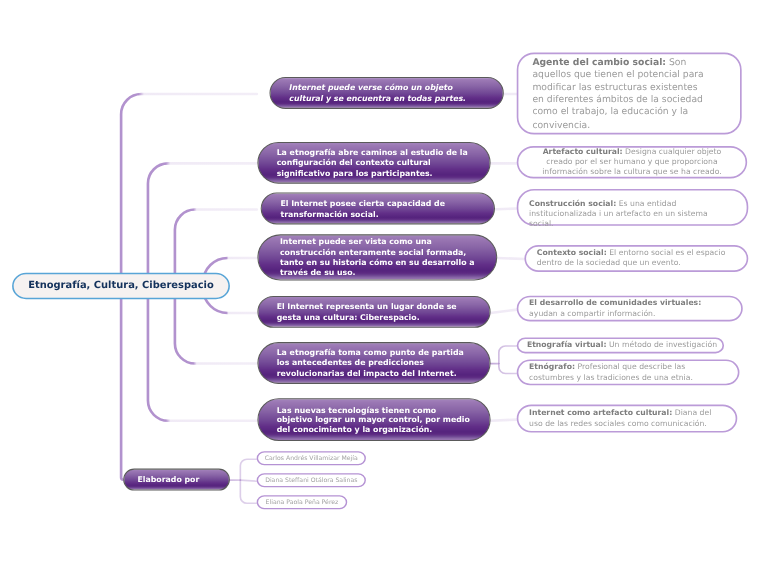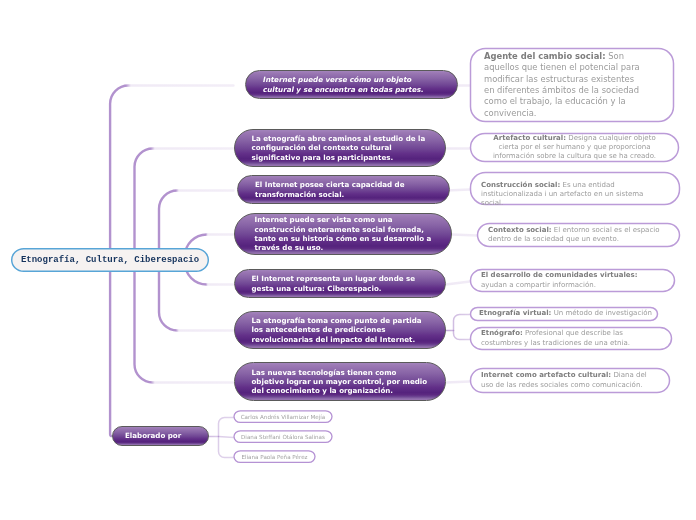--- a/index.html
+++ b/index.html
@@ -231,21 +231,21 @@
         <div>aquellos que tienen el potencial para</div>
         <div>modificar las estructuras existentes</div>
         <div>en diferentes ámbitos de la sociedad</div>
         <div>como el trabajo, la educación y la</div>
         <div>convivencia.</div>
       </div>
     </div>
     <div class="node lilac" style="left: 470px; top: 133px; width: 209px; height: 29px; border: none; background: none; border-radius: 14.5px; padding-left: 9px; padding-right: 9px; font-size: 7px; line-height: 9.3px; text-align: center;">
       <div class="lines">
         <div><b>Artefacto cultural:</b> <span>Designa cualquier objeto</span></div>
-        <div>cierta por el ser humano y que proporciona</div>
+        <div>creado por el ser humano y que proporciona</div>
         <div>información sobre la cultura que se ha creado.</div>
       </div>
     </div>
     <div class="node lilac" style="left: 470px; top: 172px; width: 210px; height: 45px; border: none; background: none; border-radius: 15px; padding-left: 11px; padding-right: 11px; font-size: 7px; line-height: 9.3px;">
       <div class="lines">
         <div><b>Construcción social:</b> <span>Es una entidad</span></div>
         <div>institucionalizada i un artefacto en un sistema</div>
         <div>social.</div>
       </div>
     </div>
@@ -283,16 +283,16 @@
     </div>
     <div class="node name" style="left: 233.5px; top: 410.3px; width: 99px; height: 12.6px; border: none; background: none;">
       <span>Carlos Andrés Villamizar Mejía</span>
     </div>
     <div class="node name" style="left: 233.5px; top: 430.3px; width: 99px; height: 12.6px; border: none; background: none;">
       <span>Diana Steffani Otálora Salinas</span>
     </div>
     <div class="node name" style="left: 233.5px; top: 450.3px; width: 82px; height: 12.6px; border: none; background: none;">
       <span>Eliana Paola Peña Pérez</span>
     </div>
-    <div class="node root" style="left: 11px; top: 248px; width: 198px; height: 24px; border: none; background: none; font-family: Liberation Mono, monospace;">
+    <div class="node root" style="left: 11px; top: 248px; width: 198px; height: 24px; border: none; background: none;">
       <span>Etnografía, Cultura, Ciberespacio</span>
     </div>
   </div>
 
 </body></html>

